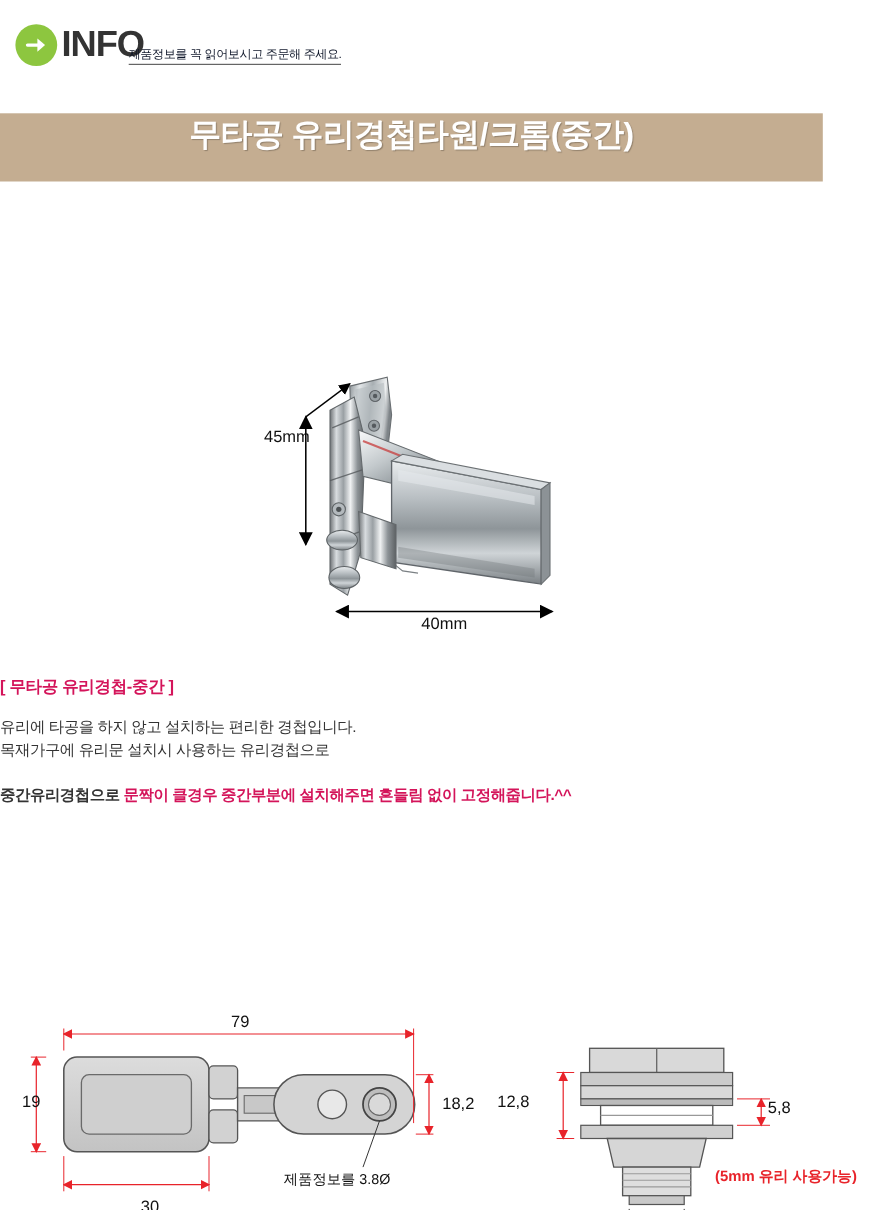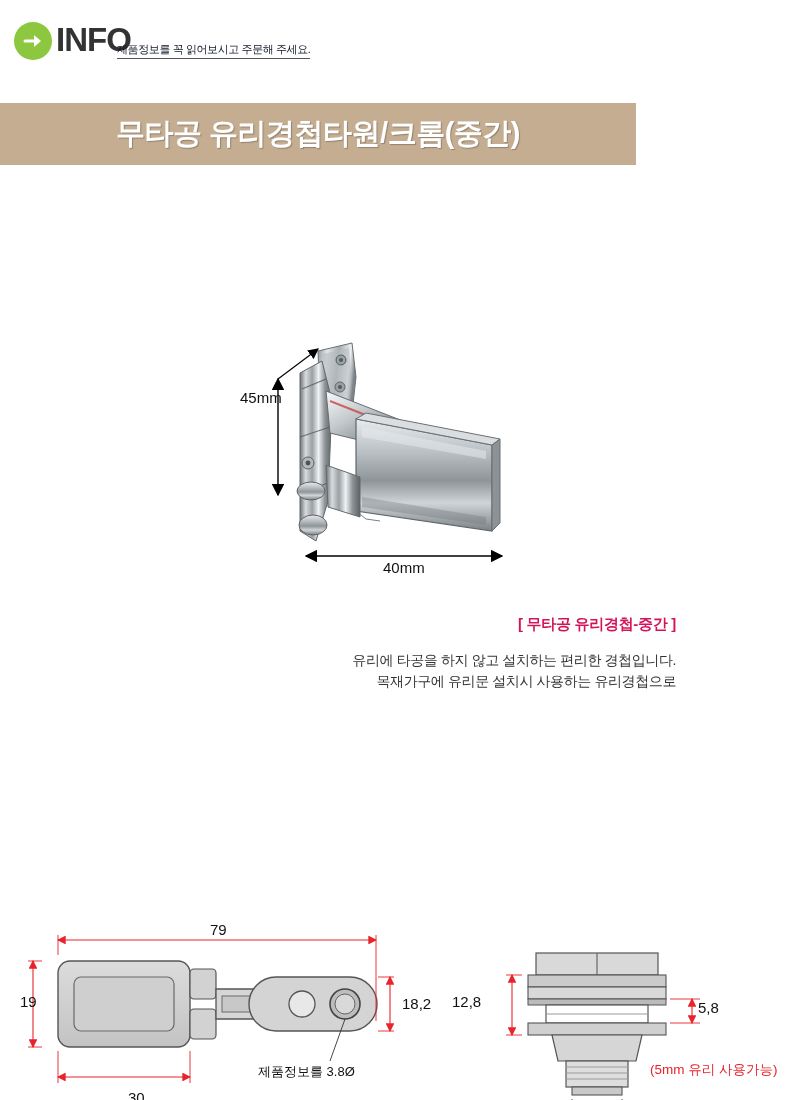--- a/index.html
+++ b/index.html
@@ -50,25 +50,25 @@
     color: #0f172a;
     border-bottom: 1px solid #555555;
     padding-bottom: 1px;
     letter-spacing: -0.4px;
   }
 
   
   .title-bar {
     position: absolute;
     left: 0; top: 103px;
-    width: 636px;
+    width: 748px;
     height: 62px;
     background: #c4ad91;
     display: flex;
-    align-items: center;
+    align-items: flex-start;
     justify-content: center;
   }
   .title-bar .title-text {
     color: #ffffff;
     font-size: 29px;
     font-weight: bold;
     letter-spacing: -0.5px;
     text-shadow: 1px 1px 1px rgba(0,0,0,0.25);
   }
 
@@ -89,21 +89,21 @@
     font-family: "Liberation Sans", sans-serif;
   }
   .photo-vert-label { left: 240px; top: 188px; }
   .photo-horiz-label { left: 383px; top: 358px; }
 
   
   .desc-block {
     position: absolute;
     left: 0; top: 615px;
     width: 676px;
-    text-align: right;
+    text-align: left;
   }
   .desc-heading {
     color: #d4145a;
     font-size: 15px;
     font-weight: bold;
     letter-spacing: -0.3px;
     margin-bottom: 16px;
   }
   .desc-line {
     font-size: 14px;
@@ -128,21 +128,21 @@
     height: 240px;
   }
   .tech-label {
     position: absolute;
     font-size: 15px;
     color: #111111;
   }
   .tech-label.small { font-size: 13px; }
   .tech-label.pink {
     color: #e8232a;
-    font-weight: normal;
+    font-weight: bold;
     font-size: 13.5px;
   }
 </style>
 </head>
 <body>
 
 <div class="info-header">
   <div class="info-circle">
     <svg width="22" height="22" viewBox="0 0 22 22" aria-hidden="true">
       <path d="M3 11 H14" stroke="#ffffff" stroke-width="3" stroke-linecap="round" fill="none"></path>
@@ -233,20 +233,23 @@
   </svg>
 
   <div class="dim-label photo-vert-label">45mm</div>
   <div class="dim-label photo-horiz-label">40mm</div>
 </div>
 
 <div class="desc-block">
   <div class="desc-heading">[ 무타공 유리경첩-중간 ]</div>
   <div class="desc-line">유리에 타공을 하지 않고 설치하는 편리한 경첩입니다.</div>
   <div class="desc-line">목재가구에 유리문 설치시 사용하는 유리경첩으로</div>
+  <div class="desc-emphasis">
+    <span>중간유리경첩으로 </span><span class="pink">문짝이 클경우 중간부분에 설치해주면 흔들림 없이 고정해줍니다.^^</span>
+  </div>
 </div>
 
 <div class="tech-area">
   <svg width="800" height="240" viewBox="0 0 800 240">
     <defs>
       <marker id="tHead" markerWidth="8" markerHeight="8" refX="7" refY="4" orient="auto">
         <path d="M0,0 L8,4 L0,8 z" fill="#e8232a"></path>
       </marker>
       <marker id="tTail" markerWidth="8" markerHeight="8" refX="1" refY="4" orient="auto">
         <path d="M8,0 L0,4 L8,8 z" fill="#e8232a"></path>

